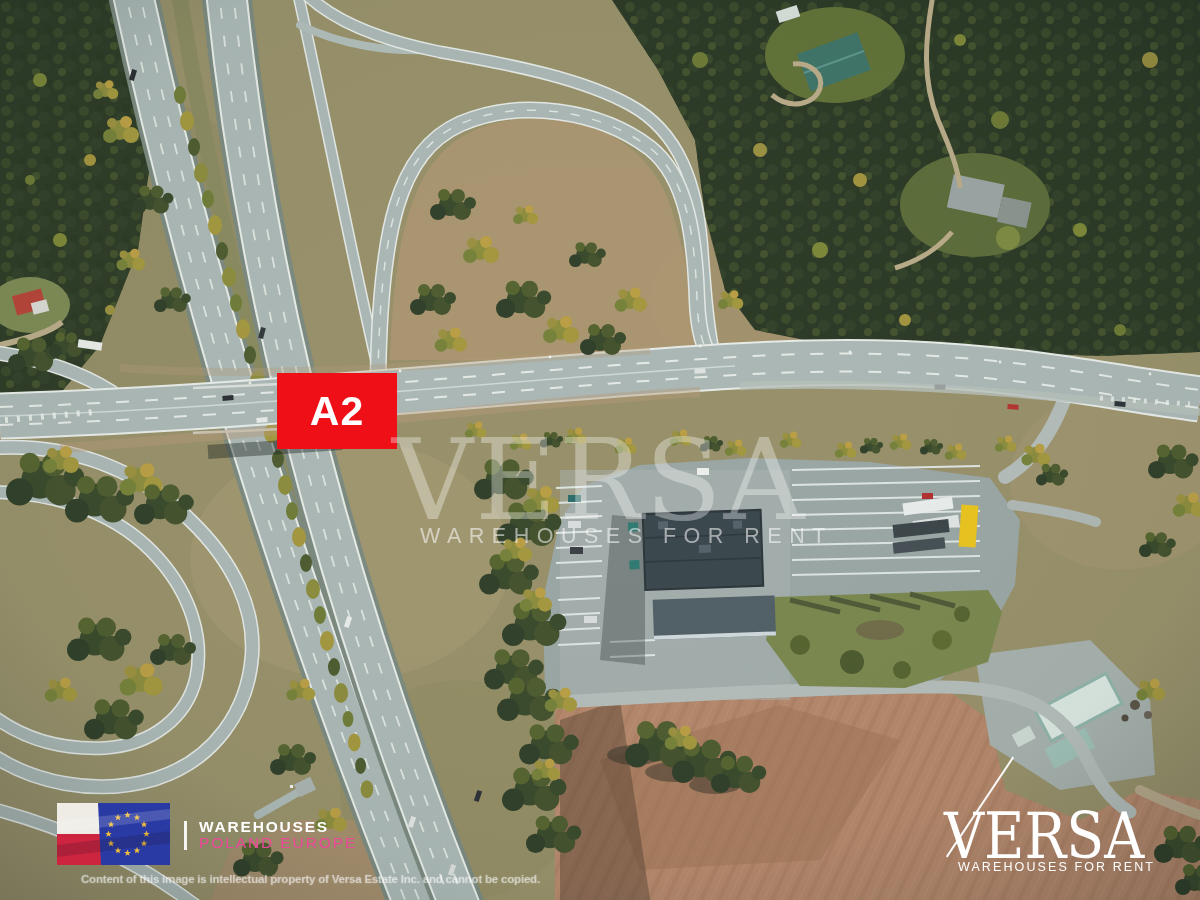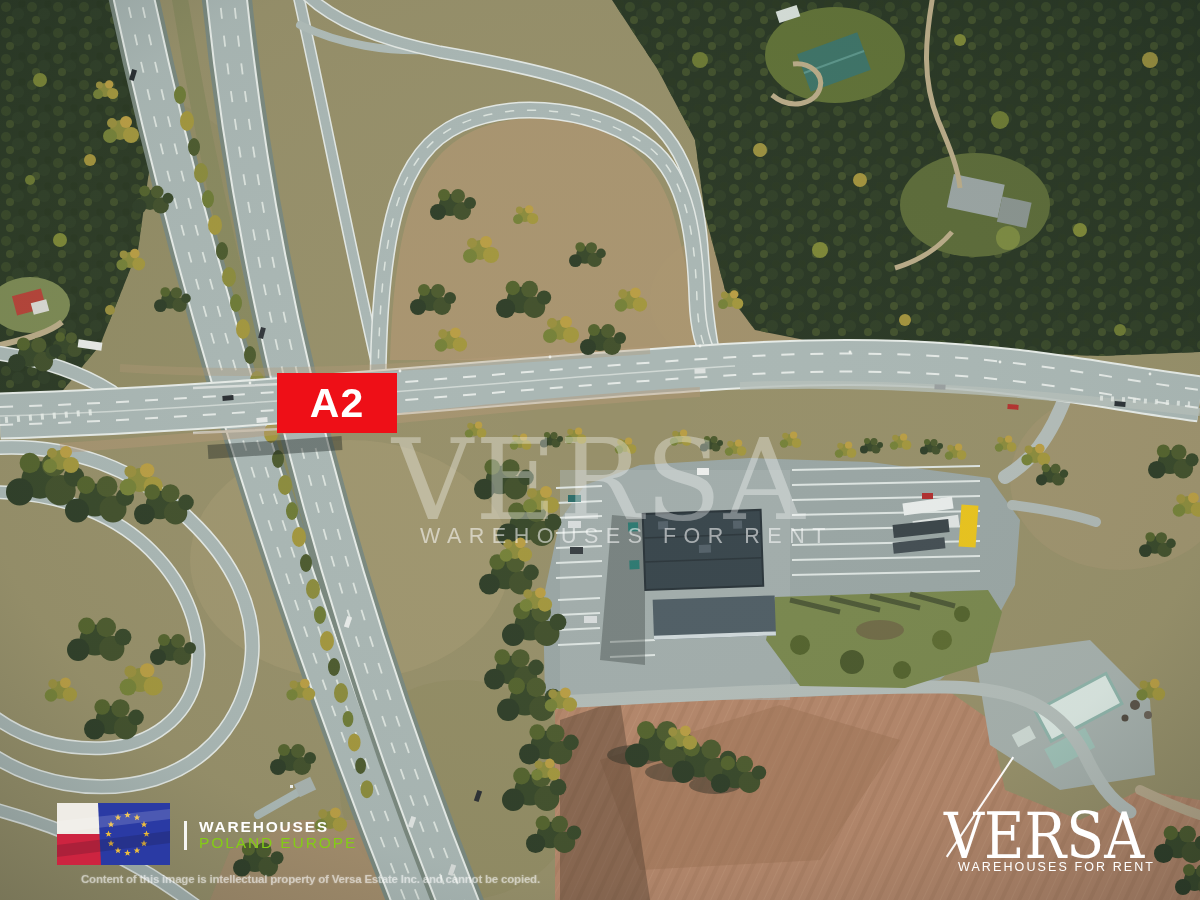--- a/index.html
+++ b/index.html
@@ -2,38 +2,38 @@
 <html><head>
 <meta charset="utf-8">
 <style>
   html,body{margin:0;padding:0;background:#222;}
   #stage{position:relative;width:1200px;height:900px;overflow:hidden;
          font-family:"Liberation Sans",sans-serif;}
   #scene{position:absolute;left:0;top:0;width:1200px;height:900px;display:block;}
   .ov{position:absolute;}
 
   
-  #a2-badge{left:277px;top:373px;width:120px;height:60px;background:#ee0f17;
+  #a2-badge{left:277px;top:373px;width:120px;height:76px;background:#ee0f17;
     display:flex;align-items:center;justify-content:center;}
   #a2-badge span{color:#fff;font-weight:bold;font-size:41px;letter-spacing:1px;}
 
   
   #wm-brand{left:392px;top:424px;font-family:"DejaVu Serif",serif;
     font-size:112px;line-height:1;letter-spacing:2px;color:rgba(255,255,255,.34);
     white-space:nowrap;}
   #wm-tagline{left:420px;top:524px;font-size:21.5px;letter-spacing:7.5px;
     color:rgba(255,255,255,.55);white-space:nowrap;}
 
   
   #flag-block{left:57px;top:803px;width:113px;height:62px;}
   #flag-sep{left:184px;top:821px;width:2.5px;height:29px;background:rgba(255,255,255,.92);}
   #cap1{left:199px;top:818px;font-size:15.5px;font-weight:bold;letter-spacing:1.8px;
     color:#fff;white-space:nowrap;}
   #cap2{left:199px;top:834px;font-size:15.5px;font-weight:400;letter-spacing:1.9px;
-    color:#84cc16;white-space:nowrap;}
+    color:#ec4899;white-space:nowrap;}
 
   
   #logo-wordmark{left:944px;top:805px;font-family:"DejaVu Serif",serif;
     font-size:63px;line-height:1;color:#fff;white-space:nowrap;
     transform:scaleX(.88);transform-origin:left top;}
   #logo-slash{left:979px;top:747px;width:2px;height:120px;
     background:rgba(255,255,255,.95);transform:rotate(33.7deg);}
   #logo-tagline{left:958px;top:860px;font-size:12.5px;letter-spacing:2.1px;
     color:#fff;white-space:nowrap;}
 

